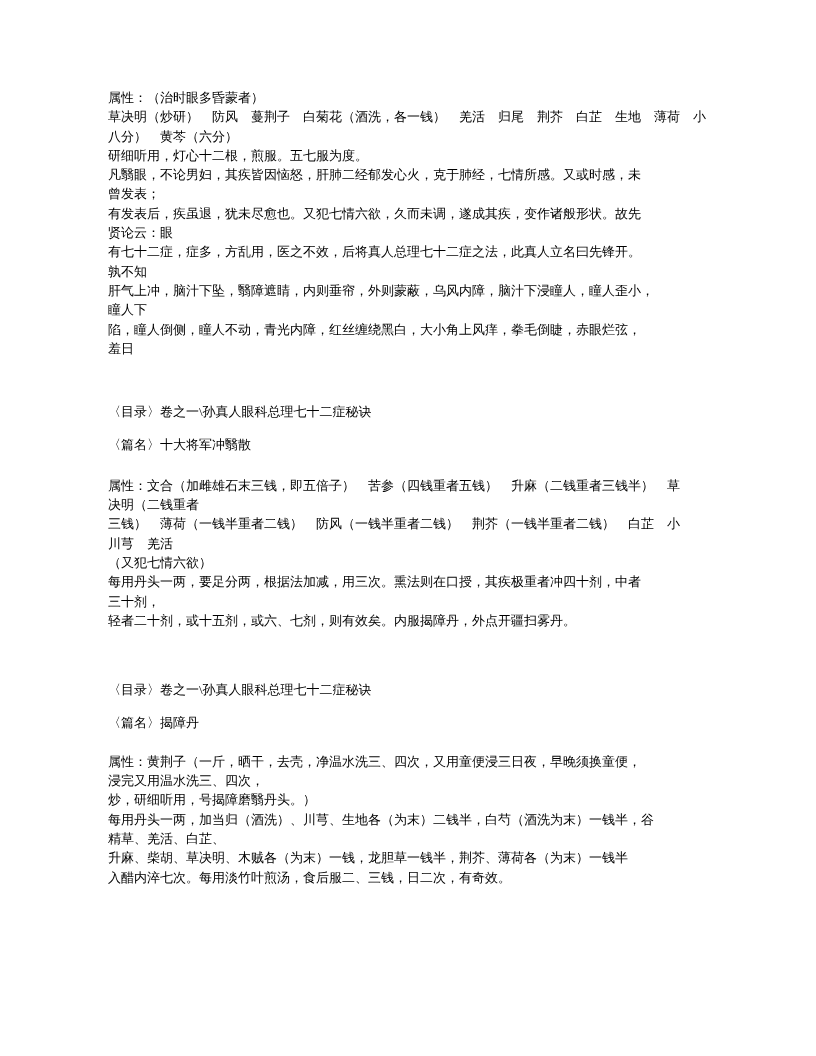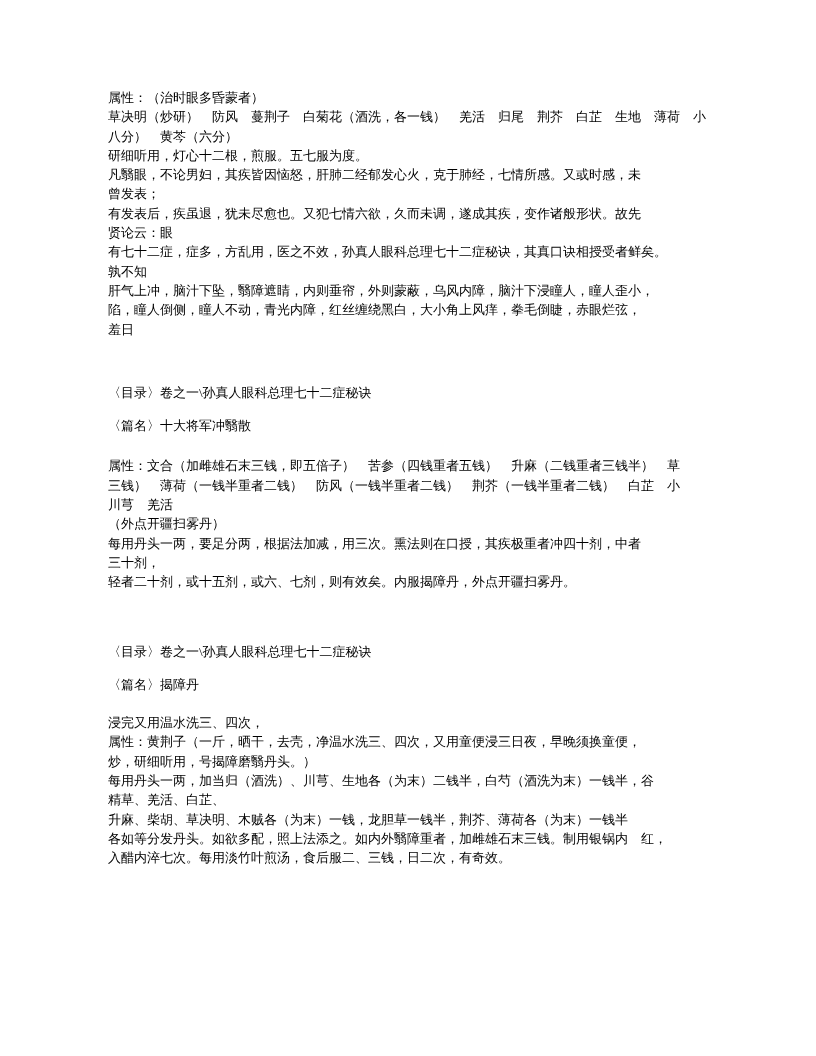--- a/index.html
+++ b/index.html
@@ -36,49 +36,50 @@
 
   <div>
       <div class="line">属性：（治时眼多昏蒙者）</div>
       <div class="line">草决明（炒研）　防风　蔓荆子　白菊花（酒洗，各一钱）　羌活　归尾　荆芥　白芷　生地　薄荷　小</div>
       <div class="line">八分）　黄芩（六分）</div>
       <div class="line">研细听用，灯心十二根，煎服。五七服为度。</div>
       <div class="line">凡翳眼，不论男妇，其疾皆因恼怒，肝肺二经郁发心火，克于肺经，七情所感。又或时感，未</div>
       <div class="line">曾发表；</div>
       <div class="line">有发表后，疾虽退，犹未尽愈也。又犯七情六欲，久而未调，遂成其疾，变作诸般形状。故先</div>
       <div class="line">贤论云：眼</div>
-      <div class="line">有七十二症，症多，方乱用，医之不效，孙真人眼科总理七十二症秘诀，其真口诀相授受者鲜矣。</div>
+      <div class="line">有七十二症，症多，方乱用，医之不效，后将真人总理七十二症之法，此真人立名曰先锋开。</div>
       <div class="line">孰不知</div>
       <div class="line">肝气上冲，脑汁下坠，翳障遮睛，内则垂帘，外则蒙蔽，乌风内障，脑汁下浸瞳人，瞳人歪小，</div>
+      <div class="line">瞳人下</div>
       <div class="line">陷，瞳人倒侧，瞳人不动，青光内障，红丝缠绕黑白，大小角上风痒，拳毛倒睫，赤眼烂弦，</div>
       <div class="line">羞日</div>
     </div>
 
   <div class="line mt-toc1">〈目录〉卷之一\孙真人眼科总理七十二症秘诀</div>
 
   <div class="line mt-title">〈篇名〉十大将军冲翳散</div>
 
   <div class="mt-block2">
       <div class="line">属性：文合（加雌雄石末三钱，即五倍子）　苦参（四钱重者五钱）　升麻（二钱重者三钱半）　草</div>
+      <div class="line">决明（二钱重者</div>
       <div class="line">三钱）　薄荷（一钱半重者二钱）　防风（一钱半重者二钱）　荆芥（一钱半重者二钱）　白芷　小</div>
       <div class="line">川芎　羌活</div>
-      <div class="line">（外点开疆扫雾丹）</div>
+      <div class="line">（又犯七情六欲）</div>
       <div class="line">每用丹头一两，要足分两，根据法加减，用三次。熏法则在口授，其疾极重者冲四十剂，中者</div>
       <div class="line">三十剂，</div>
       <div class="line">轻者二十剂，或十五剂，或六、七剂，则有效矣。内服揭障丹，外点开疆扫雾丹。</div>
     </div>
 
   <div class="line mt-toc2">〈目录〉卷之一\孙真人眼科总理七十二症秘诀</div>
 
   <div class="line mt-title">〈篇名〉揭障丹</div>
 
   <div class="mt-block3">
+      <div class="line">属性：黄荆子（一斤，晒干，去壳，净温水洗三、四次，又用童便浸三日夜，早晚须换童便，</div>
       <div class="line">浸完又用温水洗三、四次，</div>
-      <div class="line">属性：黄荆子（一斤，晒干，去壳，净温水洗三、四次，又用童便浸三日夜，早晚须换童便，</div>
       <div class="line">炒，研细听用，号揭障磨翳丹头。）</div>
       <div class="line">每用丹头一两，加当归（酒洗）、川芎、生地各（为末）二钱半，白芍（酒洗为末）一钱半，谷</div>
       <div class="line">精草、羌活、白芷、</div>
       <div class="line">升麻、柴胡、草决明、木贼各（为末）一钱，龙胆草一钱半，荆芥、薄荷各（为末）一钱半</div>
-      <div class="line">各如等分发丹头。如欲多配，照上法添之。如内外翳障重者，加雌雄石末三钱。制用银锅内　红，</div>
       <div class="line">入醋内淬七次。每用淡竹叶煎汤，食后服二、三钱，日二次，有奇效。</div>
     </div>
 
 </div>
 
 </body></html>

